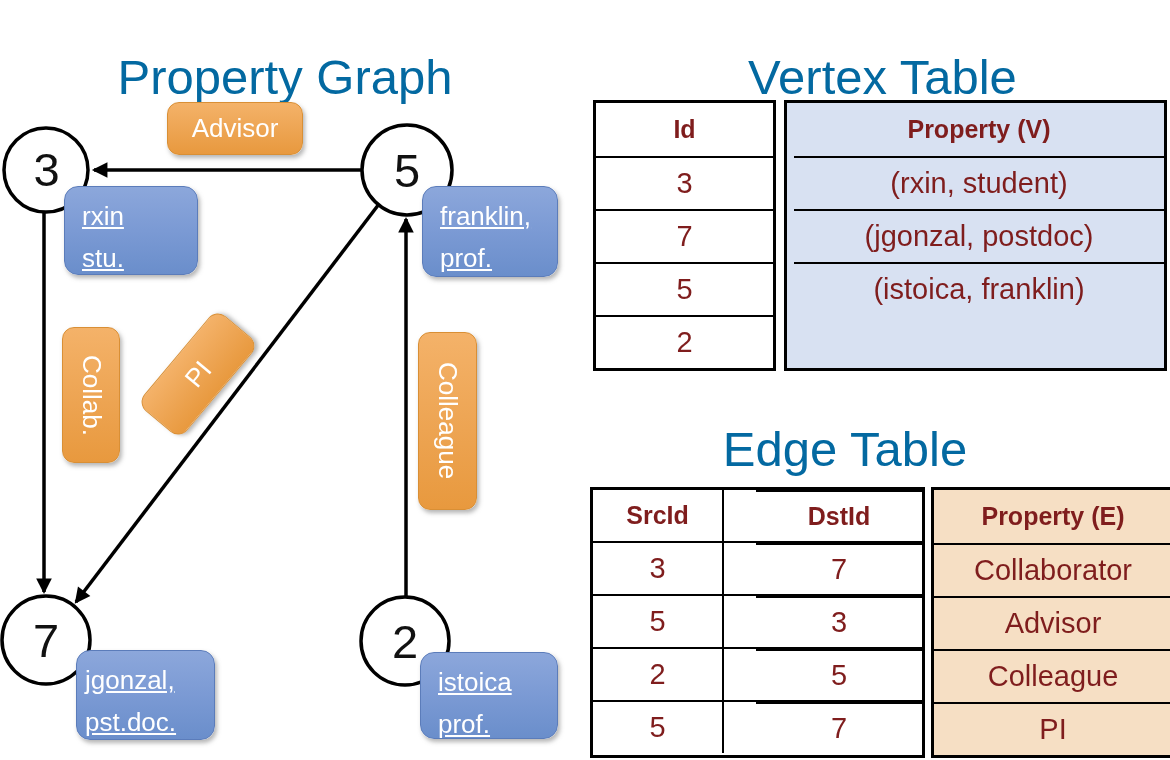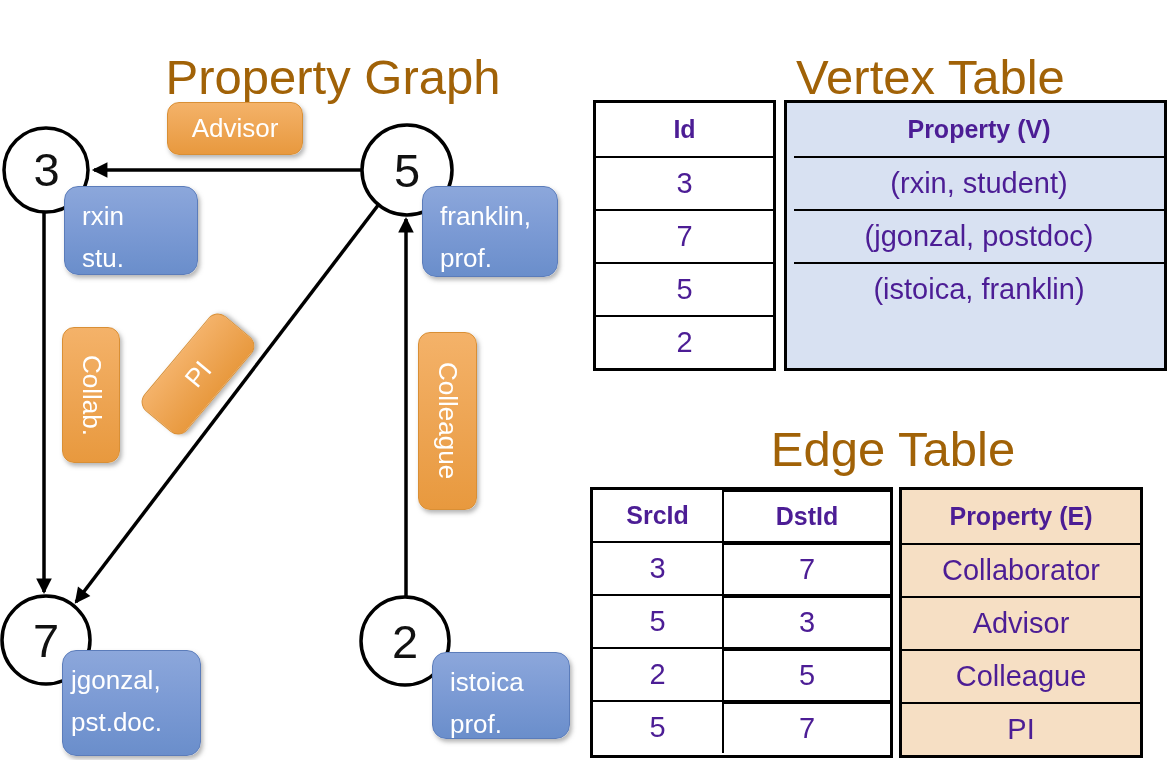--- a/index.html
+++ b/index.html
@@ -1,21 +1,21 @@
 <!DOCTYPE html>
 <html><head>
 <meta charset="utf-8">
 <style>
   html,body{margin:0;padding:0;background:#fff;}
   *{box-sizing:border-box;font-family:"Liberation Sans",sans-serif;}
   .stage{position:relative;width:1170px;height:760px;background:#fff;overflow:hidden;}
 
   
-  .big-title{position:absolute;text-align:center;font-size:49px;color:#a16207;
-             letter-spacing:0px;font-weight:400;white-space:nowrap;margin-left:48px;}
+  .big-title{position:absolute;text-align:center;font-size:49px;color:#0369a1;
+             letter-spacing:0px;font-weight:400;white-space:nowrap;}
   .t-graph{left:0;top:16px;width:570px;}
   .t-vertex{left:595px;top:16px;width:575px;}
   .t-edge{left:585px;top:388px;width:520px;}
 
   
   .gsvg{position:absolute;left:0;top:0;}
   .node-num{position:absolute;font-size:47px;color:#111;display:flex;
             align-items:center;justify-content:center;}
   .nn3{left:4px;top:127px;width:85px;height:85px;}
   .nn5{left:362px;top:125px;width:90px;height:90px;}
@@ -30,36 +30,36 @@
   .o-collab{left:62px;top:327px;width:58px;height:136px;writing-mode:vertical-rl;}
   .o-colleague{left:418px;top:332px;width:59px;height:178px;writing-mode:vertical-rl;}
   .o-pi{left:136px;top:346px;width:124px;height:56px;transform:rotate(-50deg);}
 
   .bbox{position:absolute;color:#fff;font-size:26px;line-height:1.62;border-radius:14px;
         background:linear-gradient(180deg,#8CA7DB 0%,#7B9AD4 50%,#6A8ECB 100%);
         border:1.5px solid #5B7CBA;box-shadow:2px 3px 4px rgba(110,110,110,.5);
         padding:8px 10px 6px 17px;}
   .b-rxin{left:64px;top:186px;width:134px;height:89px;}
   .b-franklin{left:422px;top:186px;width:136px;height:91px;}
-  .b-jgonzal{left:62px;top:650px;width:139px;height:106px;padding-left:8px;}
-  .b-istoica{left:432px;top:652px;width:138px;height:87px;}
-  .bbox div{white-space:nowrap;}
+  .b-jgonzal{left:76px;top:650px;width:139px;height:90px;padding-left:8px;}
+  .b-istoica{left:420px;top:652px;width:138px;height:87px;}
+  .bbox div{white-space:nowrap;text-decoration:underline;}
 
   
   .twrap{position:absolute;display:flex;}
   .vwrap{left:593px;top:100px;gap:8px;}
   .ewrap{left:590px;top:487px;gap:6px;}
   .tbl{border:3px solid #000;background:#fff;}
   .tbl.bluefill{background:#D8E1F2;}
   .tbl.tanfill{background:#F6DFC4;}
   .cell{height:53px;display:flex;align-items:center;justify-content:center;
-        font-size:29px;color:#4c1d95;}
+        font-size:29px;color:#7f1d1d;}
   .cell.head{font-weight:bold;font-size:25px;}
   .tbl .cell + .cell, .tbl .row + .row{border-top:2px solid #000;}
-  .row{display:flex;}
+  .row{display:flex;gap:32px;}
   .row .cell{height:51px;}
   .idcol{width:183px;}
   .vprop{width:383px;padding-left:7px;}
   .srccell{width:131px;border-right:2px solid #000;}
   .dstcell{width:166px;}
   .eprop{width:244px;}
 </style>
 </head>
 <body>
 

